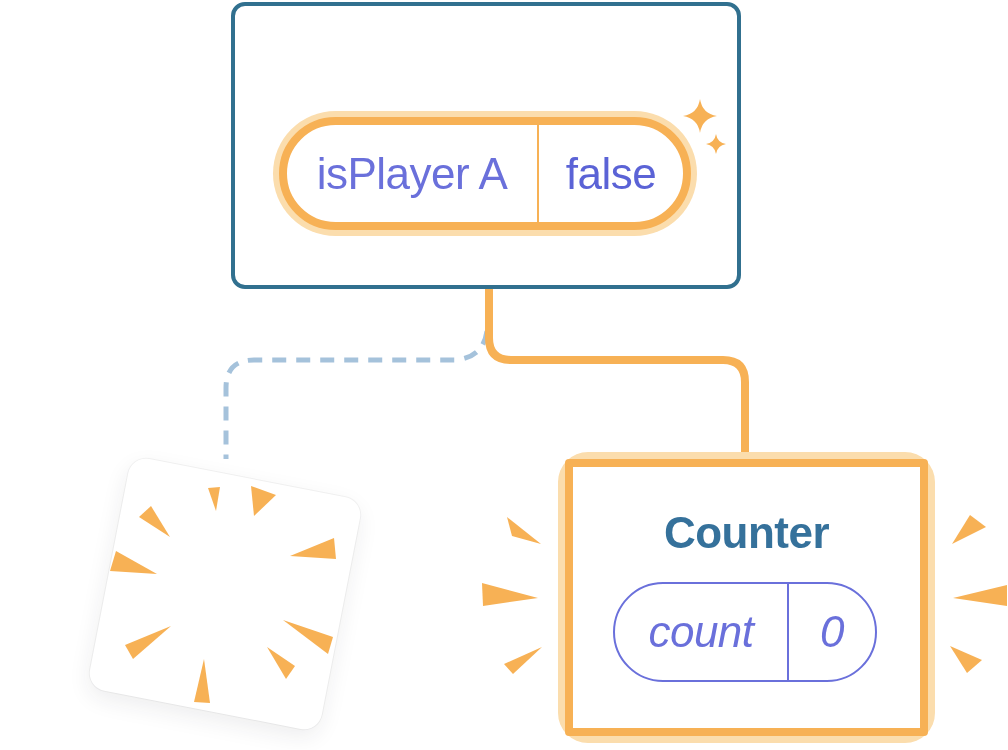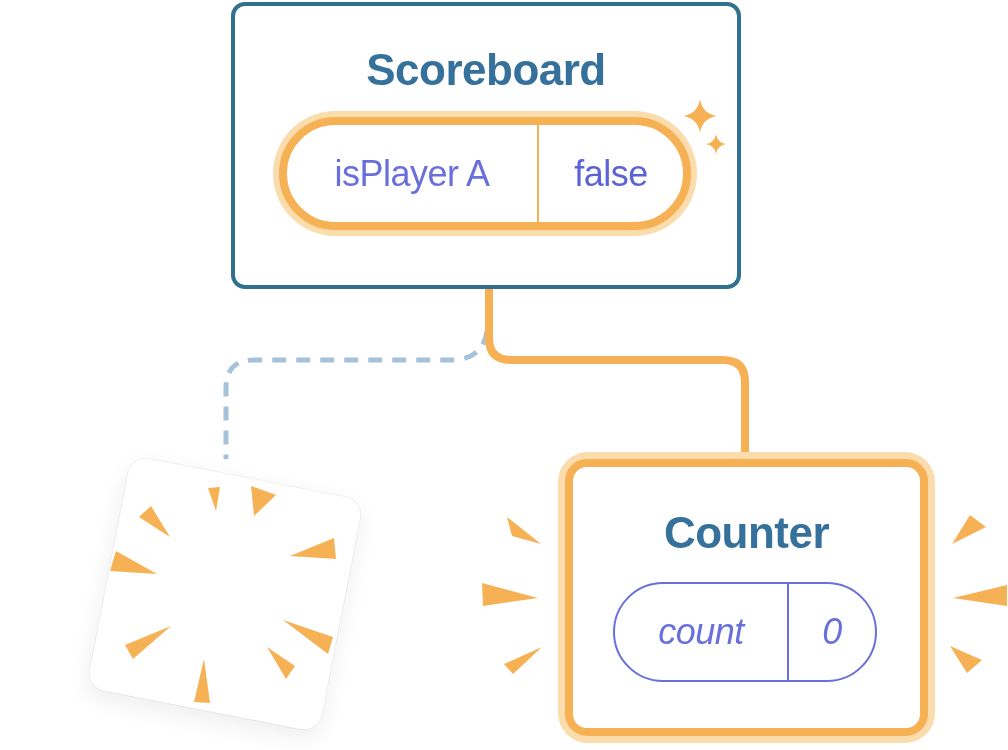--- a/index.html
+++ b/index.html
@@ -30,34 +30,34 @@
     position:absolute;box-sizing:border-box;background:#fff;
     display:flex;align-items:stretch;border-radius:999px;overflow:hidden;
   }
   .pill-highlighted{
     left:44px;top:111px;width:412px;height:113px;
     border:8px solid var(--orange,#F7B155);
     box-shadow:0 0 0 6px var(--orange-glow,#FBDDAD);
   }
   .pill-cell{
     display:flex;align-items:center;justify-content:center;
-    font-size:36px;color:var(--purple,#6A70DB);letter-spacing:-0.5px;
+    font-size:44px;color:var(--purple,#6A70DB);letter-spacing:-0.5px;
   }
   .pill-highlighted .cell-label{width:250px;}
   .pill-highlighted .cell-value{flex:1;font-weight:normal;color:var(--purple-bold,#5B63D6);}
   .pill-highlighted .pill-divider{width:2px;background:var(--orange,#F7B155);}
 
   
   .counter-glow{
     position:absolute;left:558px;top:452px;width:377px;height:291px;
     background:var(--orange-glow,#FBDDAD);border-radius:30px;z-index:3;
   }
   .counter-card{
     position:absolute;left:7px;top:7px;right:7px;bottom:7px;width:auto;height:auto;
-    border:8px solid var(--orange,#F7B155);border-radius:22px;
+    border:8px solid var(--orange,#F7B155);border-radius:4px;
   }
   .counter-card .card-title{top:40px;}
   .pill-plain{
     left:40px;top:115px;width:264px;height:100px;
     border:2px solid var(--purple,#6A70DB);
     font-style:italic;
   }
   .pill-plain .cell-label{width:172px;}
   .pill-plain .cell-value{flex:1;}
   .pill-plain .pill-divider{width:2px;background:var(--purple,#6A70DB);}
@@ -95,21 +95,20 @@
       <polygon points="157,574 116,551 110,571"></polygon>
       <polygon points="290,556 334,538 336,559"></polygon>
       <polygon points="283,620 333,637 328,654"></polygon>
       <polygon points="267,647 295,666 286,679"></polygon>
       <polygon points="171,626 125,645 133,659"></polygon>
       <polygon points="204,659 194,702 210,703"></polygon>
     </g>
   </svg>
 
   <div class="component-card scoreboard-card">
-    <div class="card-title">Scoreboard</div>
     <div class="state-pill pill-highlighted">
       <div class="pill-cell cell-label">isPlayer A</div>
       <div class="pill-divider"></div>
       <div class="pill-cell cell-value">false</div>
     </div>
   </div>
 
   <div class="counter-glow">
     <div class="component-card counter-card">
       <div class="card-title">Counter</div>

